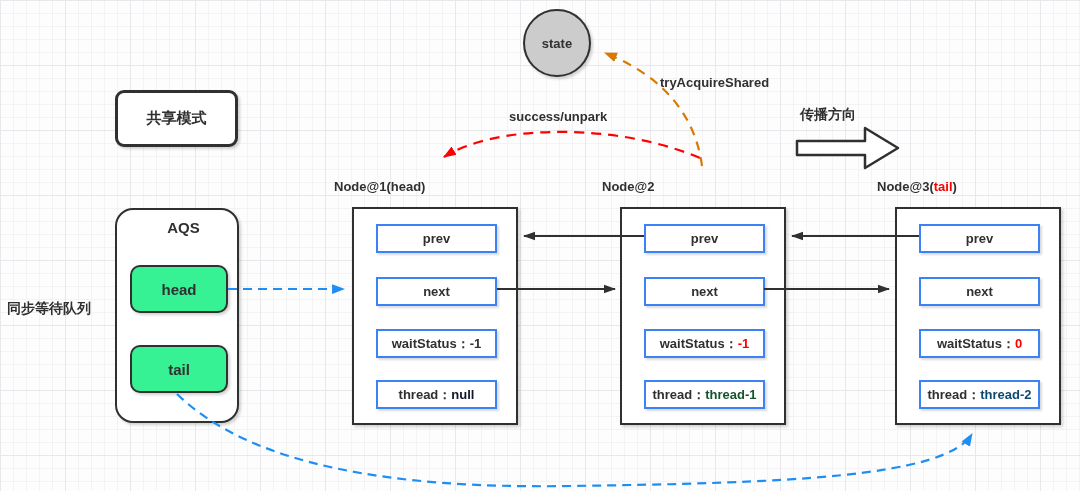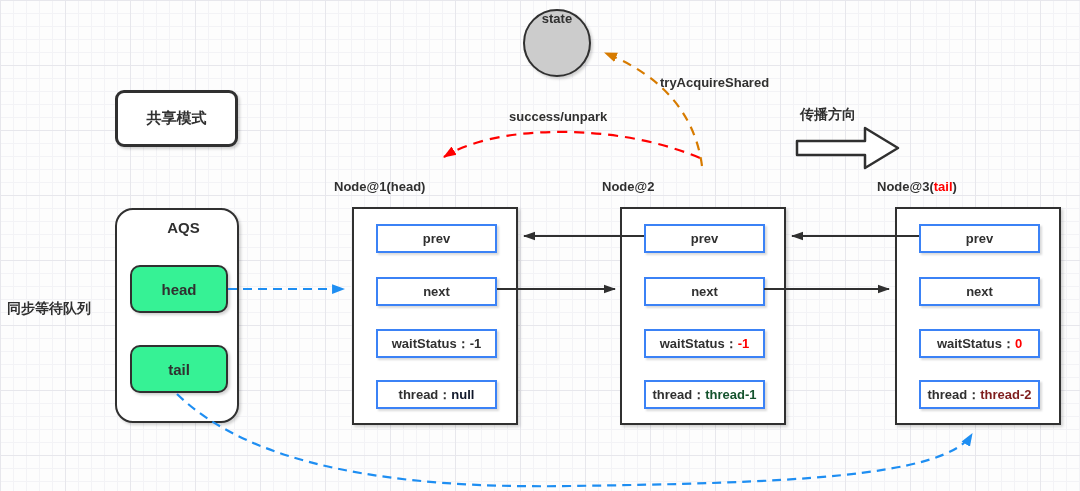--- a/index.html
+++ b/index.html
@@ -19,21 +19,21 @@
   .shadow { box-shadow:2px 2px 3px rgba(0,0,0,0.18); }
 
   .shared-mode {
     position:absolute; left:115px; top:90px; width:123px; height:57px;
     background:#fff; border:3px solid #303030; border-radius:9px;
     display:flex; align-items:center; justify-content:center; font-size:15px;
   }
   .state-circle {
     position:absolute; left:523px; top:9px; width:68px; height:68px;
     background:#cccccc; border:2.5px solid #303030; border-radius:50%;
-    display:flex; align-items:flex-start; justify-content:center; font-size:13px;
+    display:flex; align-items:center; justify-content:center; font-size:13px;
   }
   .flow-label { position:absolute; font-size:13px; white-space:nowrap; }
   .lbl-try { left:660px; top:75px; }
   .lbl-success { left:509px; top:109px; }
   .lbl-prop { left:800px; top:106px; width:86px; font-size:14px; }
   .lbl-queue { left:7px; top:300px; font-size:14px; }
 
   .aqs-box {
     position:absolute; left:115px; top:208px; width:124px; height:215px;
     background:#fff; border:2px solid #303030; border-radius:18px;padding-left:13px;
@@ -128,21 +128,21 @@
   <div class="node node-3 shadow">
     <div class="node-title"><span>Node@3(</span><span style="color: rgb(255, 0, 0);">tail</span><span>)</span></div>
     <div class="cell cell-prev">prev</div>
     <div class="cell cell-next">next</div>
     <div class="cell cell-wait">
         <span>waitStatus：</span>
         <span style="color: rgb(255, 0, 0);">0</span>
       </div>
     <div class="cell cell-thread">
         <span>thread：</span>
-        <span style="color: #7f1d1d;">thread-2</span>
+        <span style="color: #0c4a6e;">thread-2</span>
       </div>
   </div>
 
   <svg class="wires" viewBox="0 0 1080 491" xmlns="http://www.w3.org/2000/svg">
     <defs>
       <marker id="mInk" viewBox="0 0 12 10" refX="11" refY="5" markerWidth="12" markerHeight="10" orient="auto" markerUnits="userSpaceOnUse">
         <path d="M0,0.8 L12,5 L0,9.2 Z" fill="#303030"></path>
       </marker>
       <marker id="mBlue" viewBox="0 0 12 10" refX="11" refY="5" markerWidth="13" markerHeight="11" orient="auto" markerUnits="userSpaceOnUse">
         <path d="M0,0.5 L12,5 L0,9.5 Z" fill="#1e8ef2"></path>

